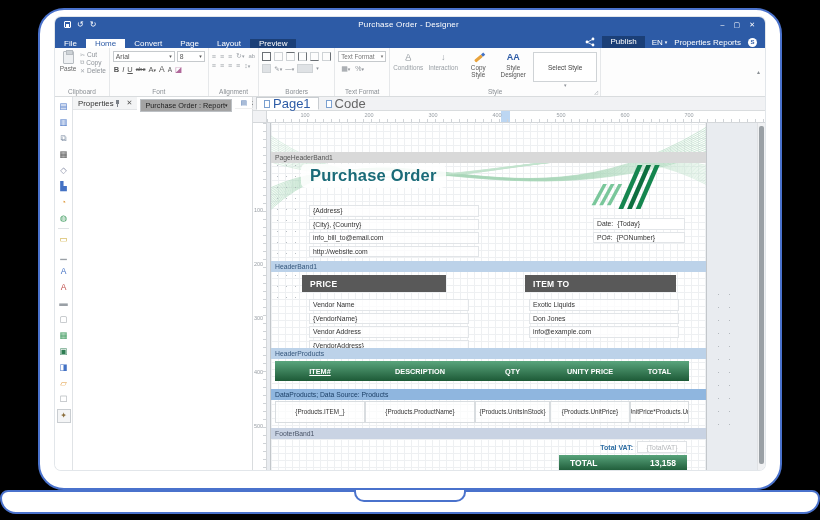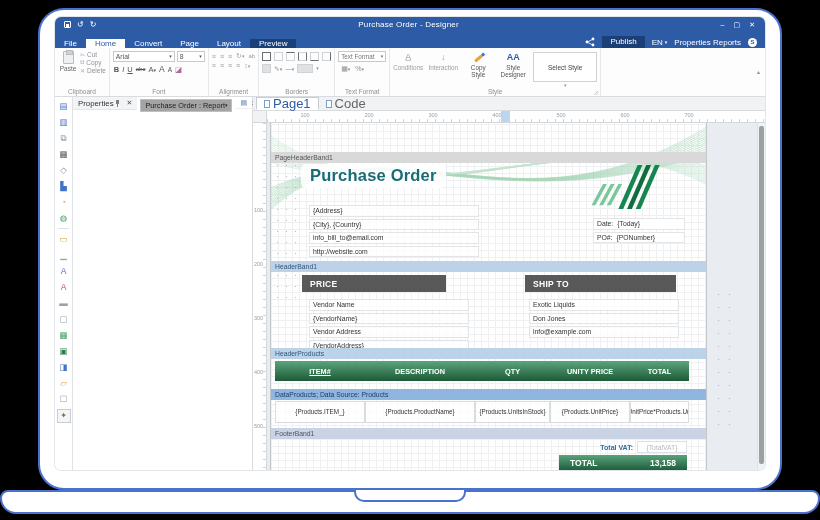--- a/index.html
+++ b/index.html
@@ -710,21 +710,21 @@
                 </div>
                 <div class="fld">
                   <span>PO#:</span>
                   <span class="dv">{PONumber}</span>
                 </div>
               </div>
 
               <div class="band b-hdr1">HeaderBand1</div>
 
               <div class="hdrbox vbox">PRICE</div>
-              <div class="hdrbox sbox">SHIP TO</div>
+              <div class="hdrbox sbox">ITEM TO</div>
 
               <div class="fldcol vlines">
 
               <div class="fld">Vendor Name</div>
                   <div class="fld">{VendorName}</div>
                   <div class="fld">Vendor Address</div>
                   <div class="fld">{VendorAddress}</div>
                 </div>
               <div class="fldcol slines">
 

